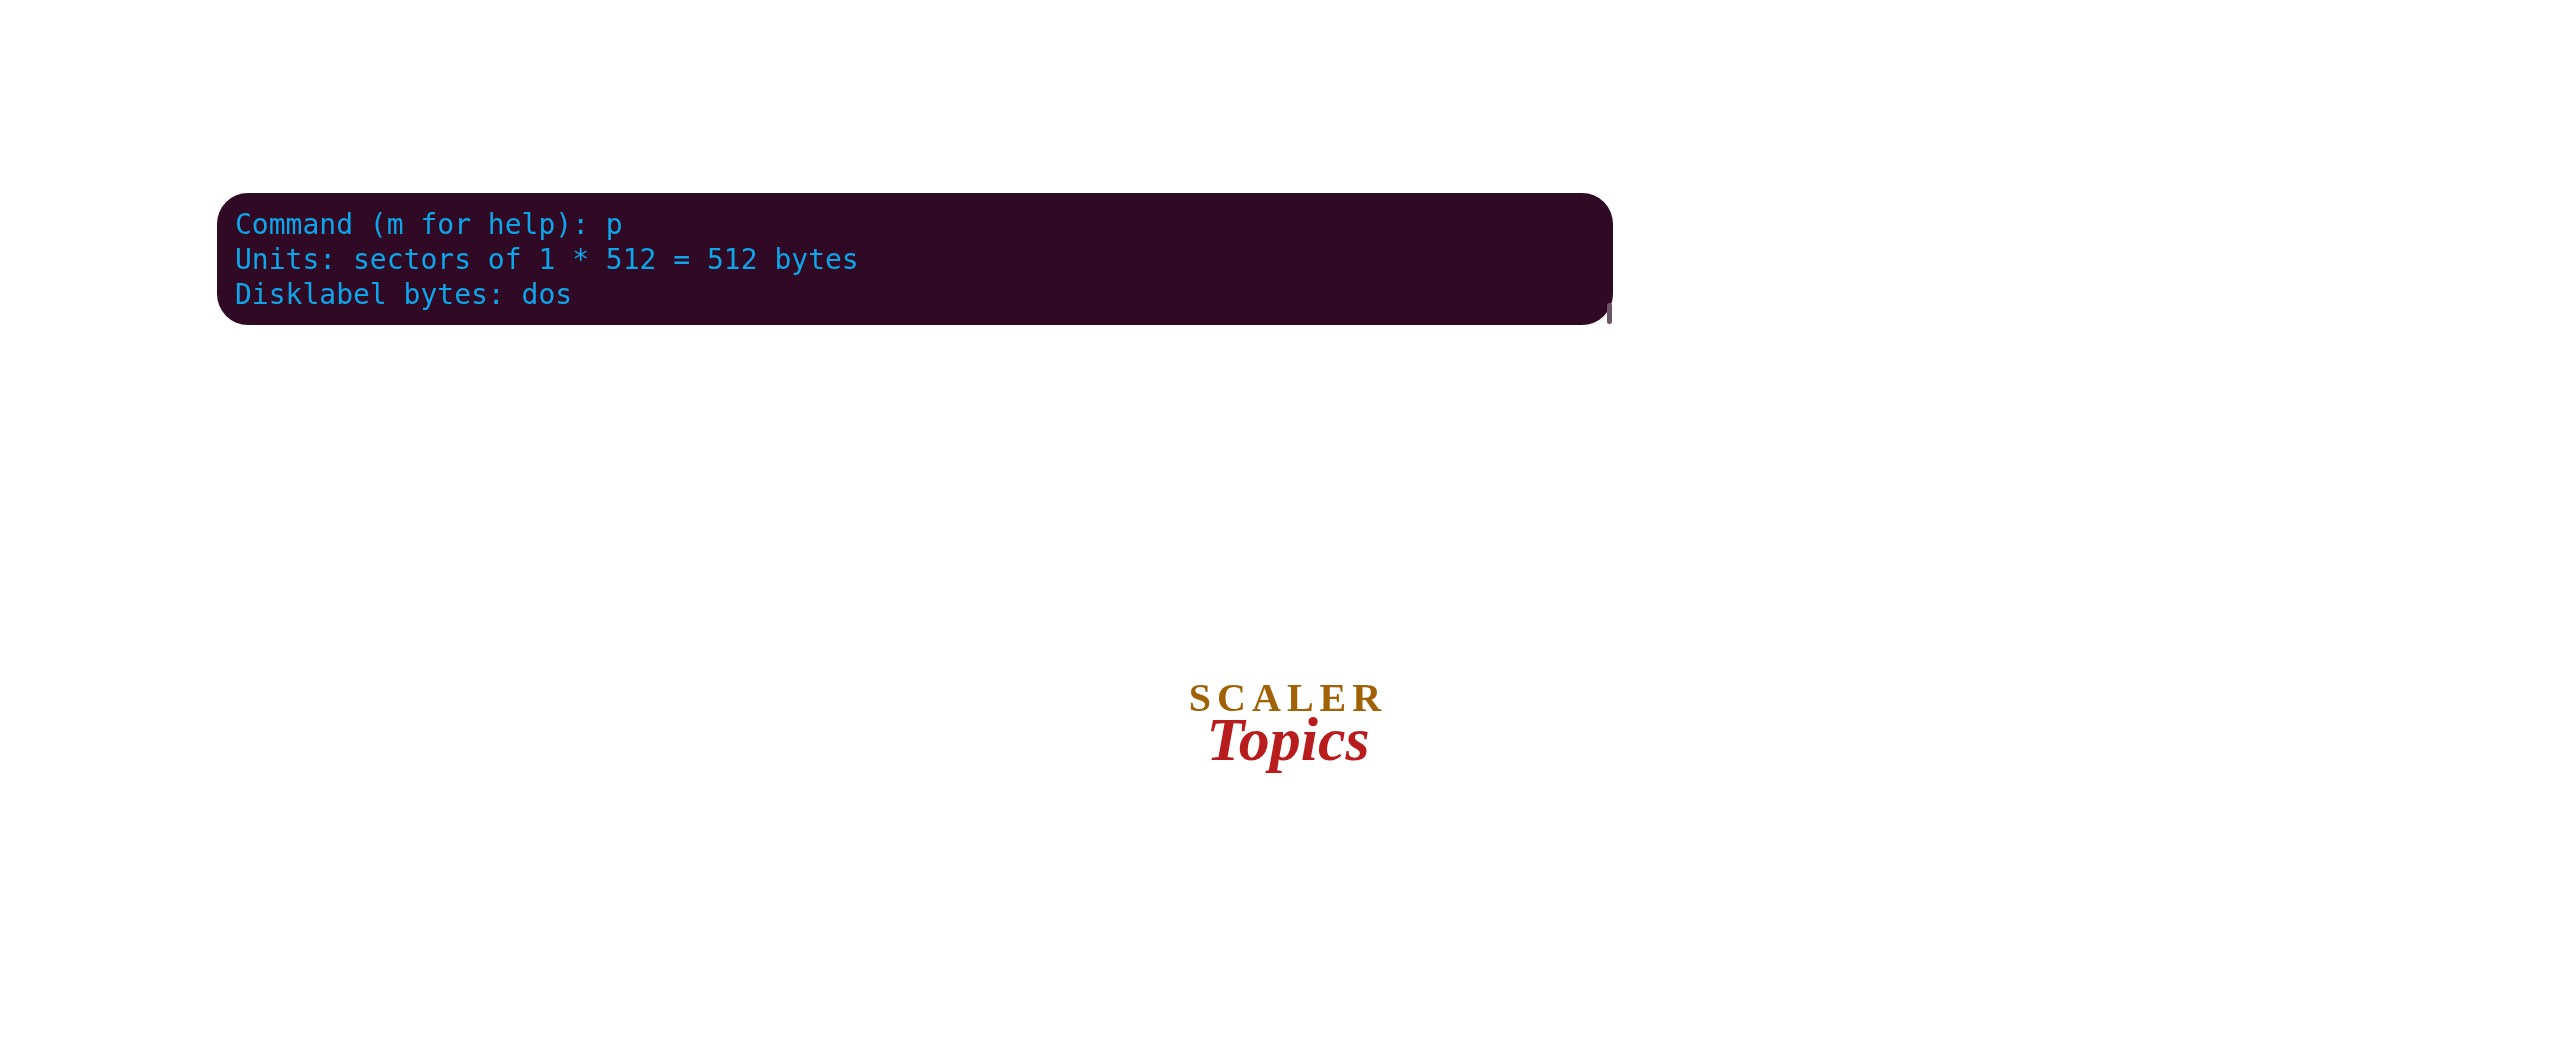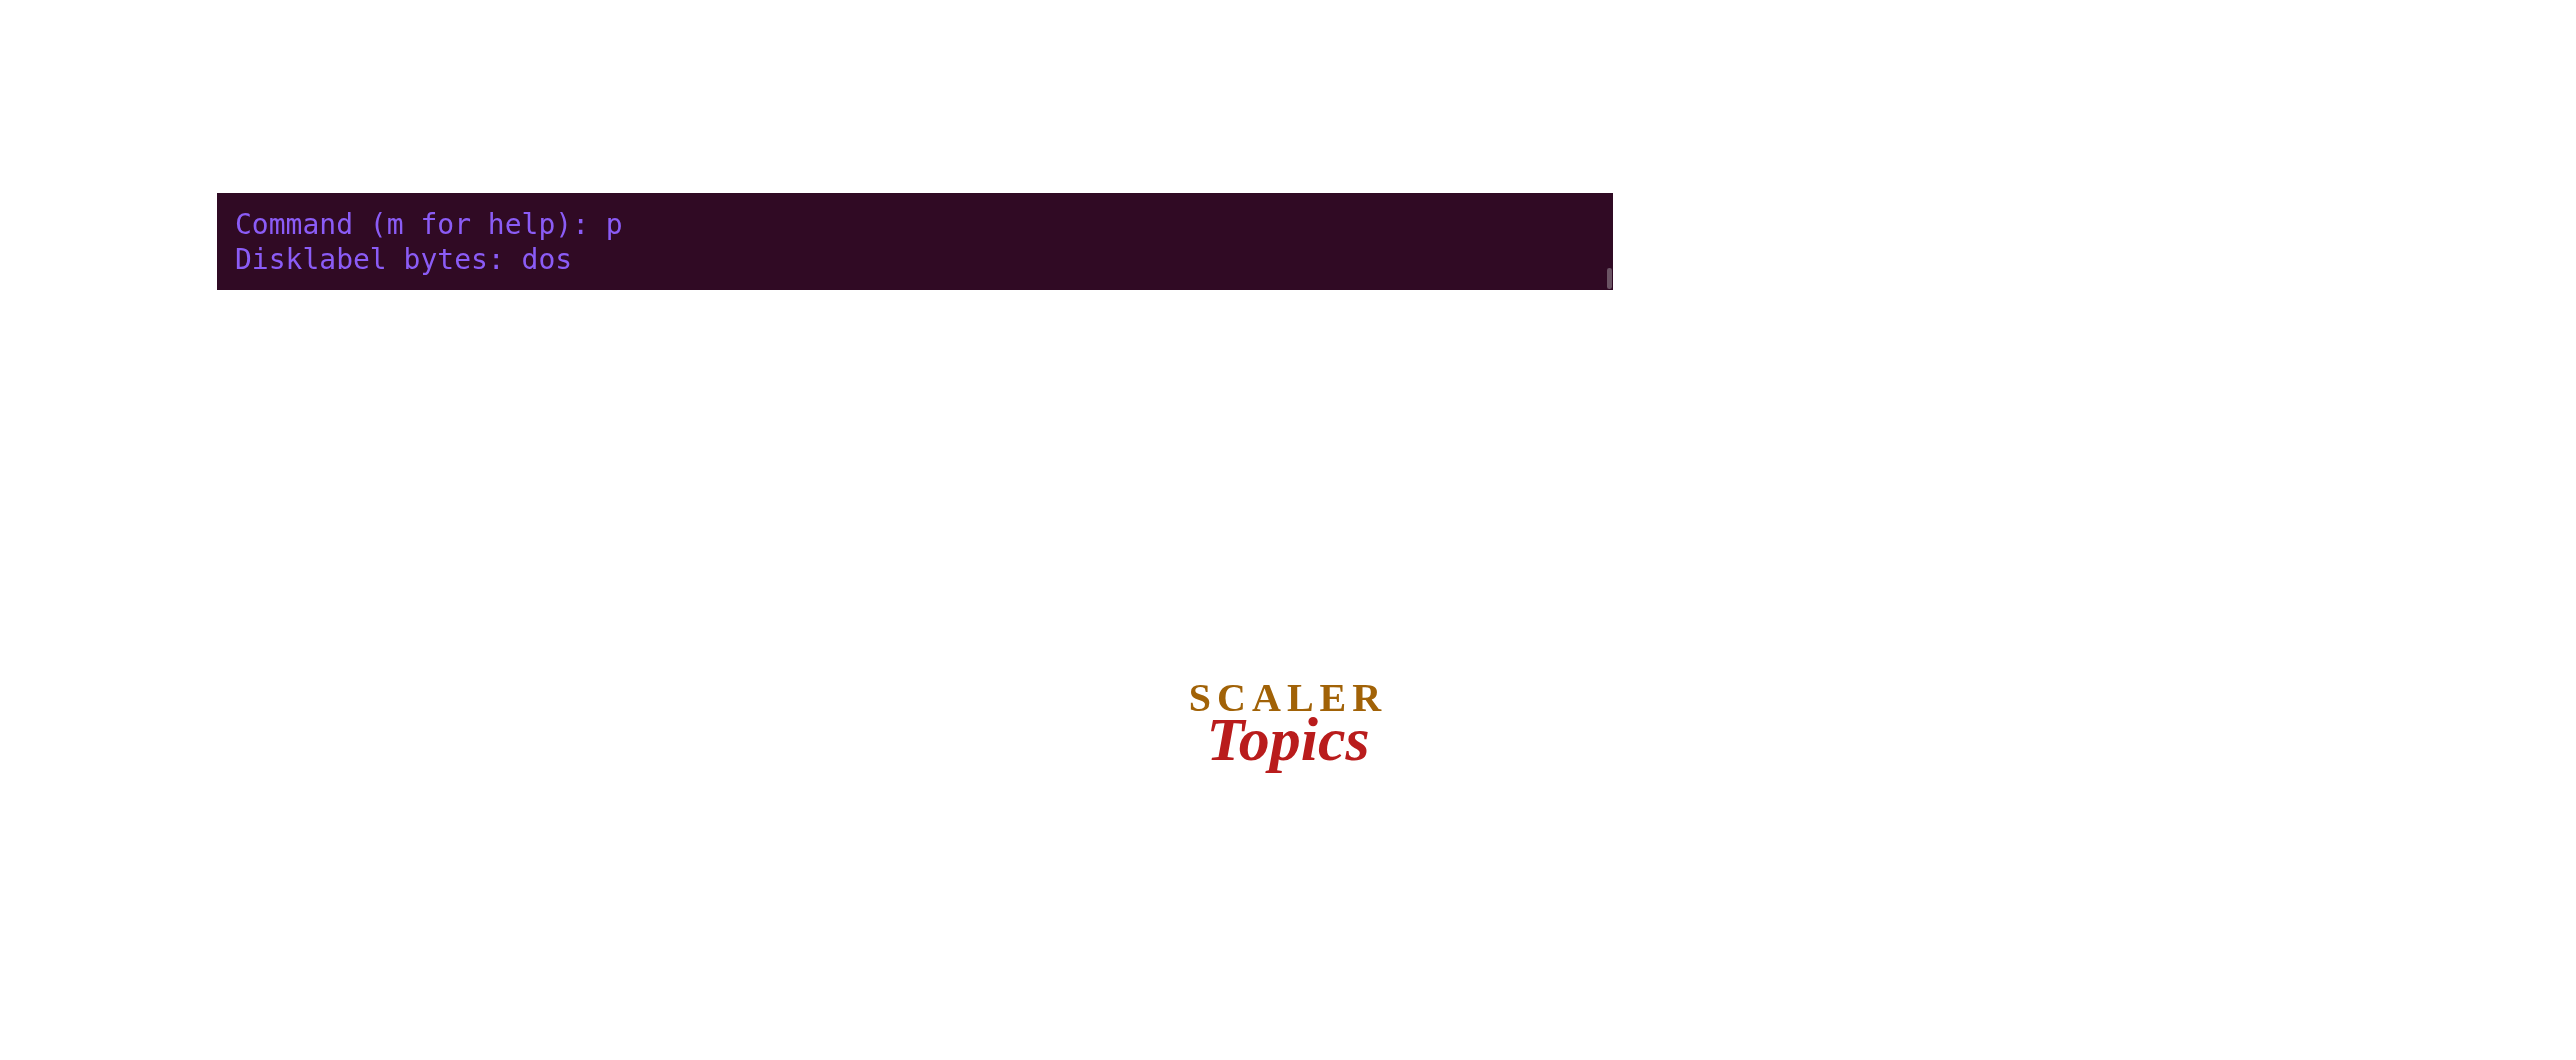--- a/index.html
+++ b/index.html
@@ -14,24 +14,25 @@
       position: relative;
       font-family: 'DejaVu Sans Mono', 'Ubuntu Mono', monospace;
     }
     .terminal-container {
       position: absolute;
       left: 217px;
       top: 193px;
       width: 1396px;
       background: #300a24;
       padding: 13.6px 18px 13.6px 18px;
-      color: #8b5cf6;
+      color: #0ea5e9;
       font-size: 28px;
       line-height: 1.25;
       font-family: 'DejaVu Sans Mono', 'Ubuntu Mono', monospace;
+      border-radius: 31px;
     }
     .terminal-line {
       white-space: pre;
       font-weight: 400;
     }
     .terminal-line.bold {
       font-weight: 700;
     }
     .logo-container {
       position: absolute;
@@ -66,20 +67,21 @@
       height: 21px;
       background: #6b5464;
       border-radius: 2.3px;
     }
   </style>
 </head>
 <body>
 
 <div class="terminal-container">
   <div class="terminal-line">Command (m for help): p</div>
+  <div class="terminal-line">Units: sectors of 1 * 512 = 512 bytes</div>
   <div class="terminal-line">Disklabel bytes: dos</div>
   <div class="scrollbar-hint"></div>
 </div>
 
 <div class="logo-container">
   <div class="logo-scaler">SCALER</div>
   <div class="logo-topics">Topics</div>
 </div>
 
 

